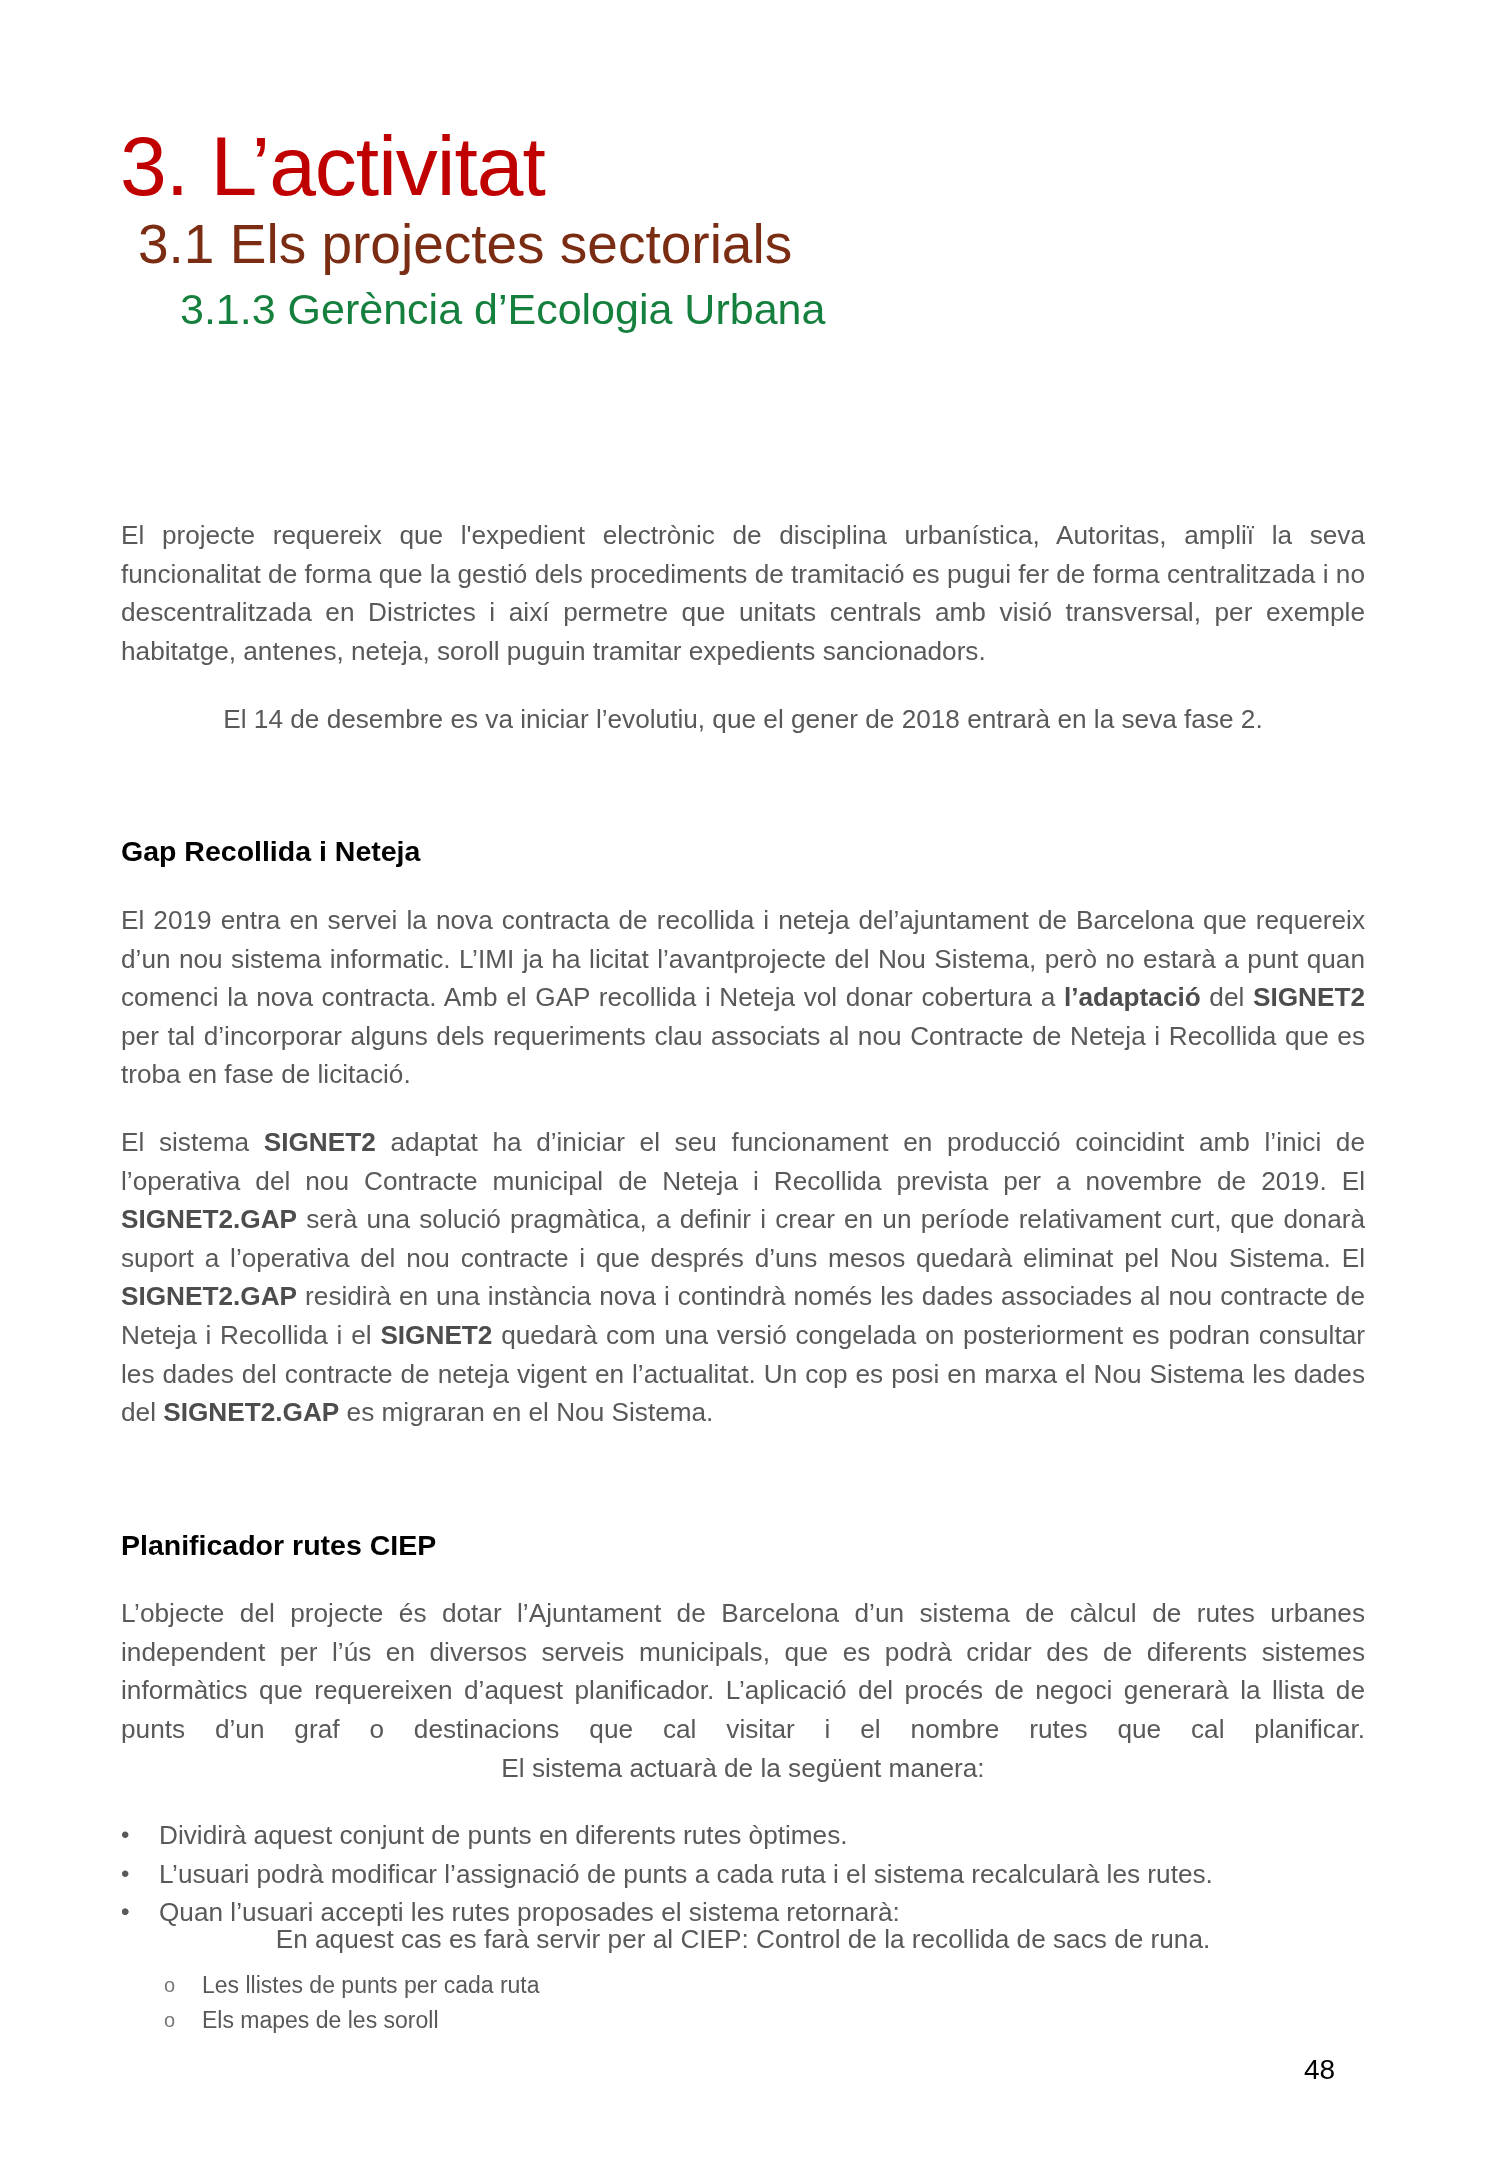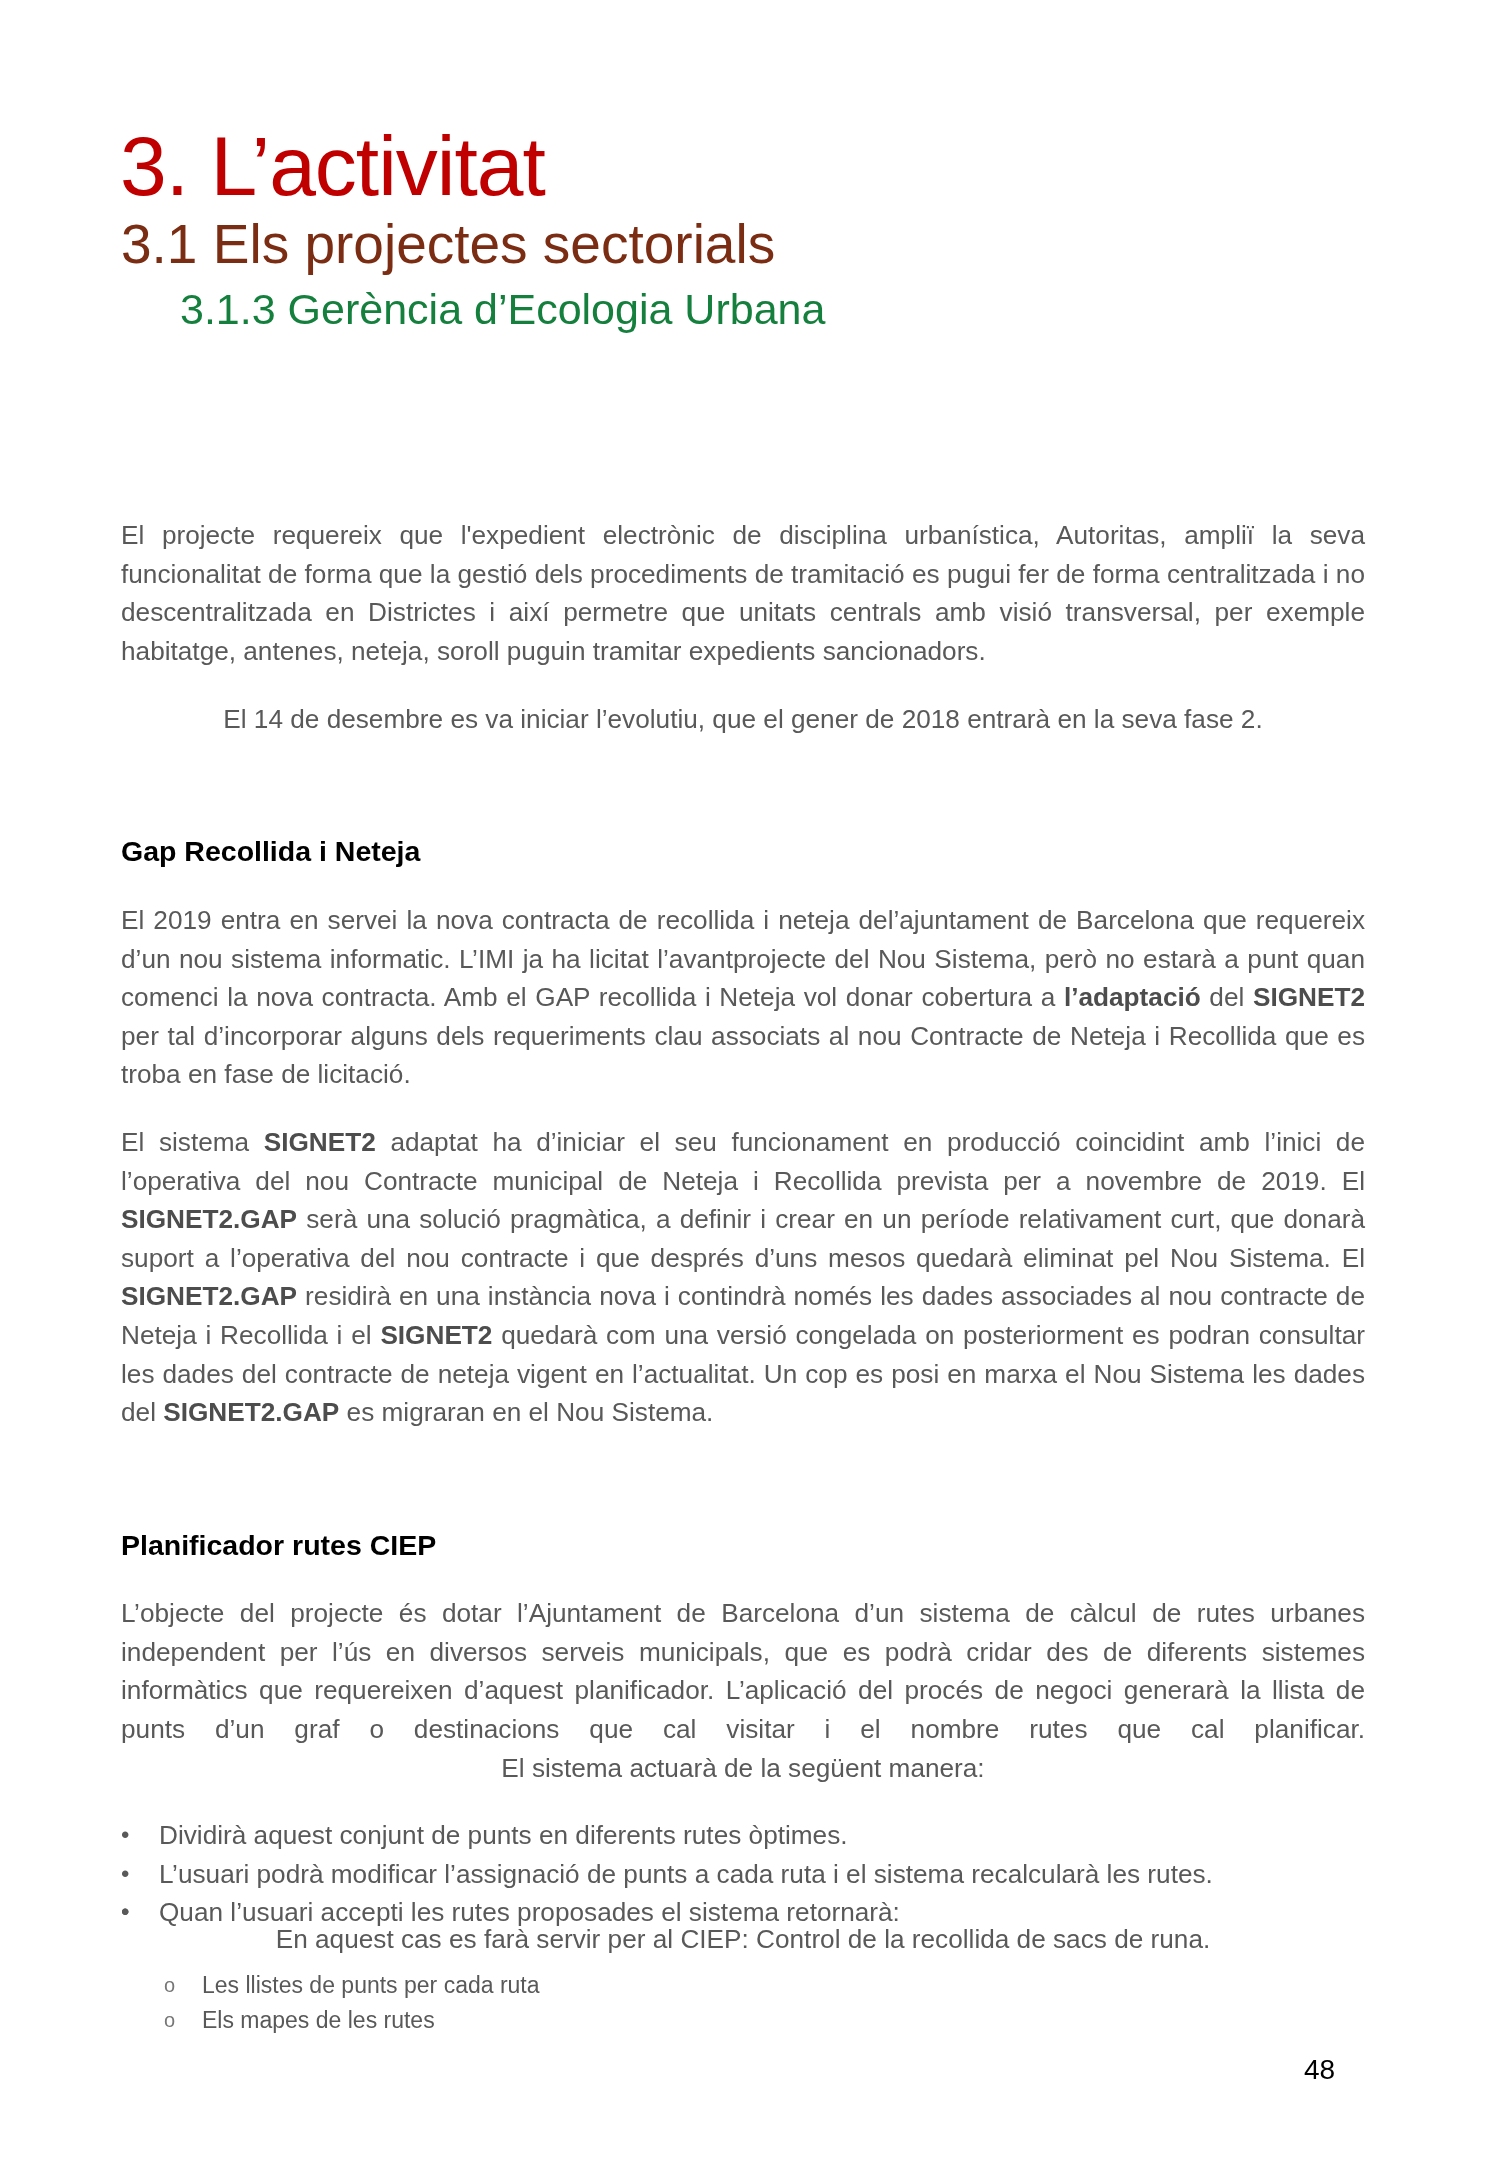--- a/index.html
+++ b/index.html
@@ -1,19 +1,19 @@
 <!DOCTYPE html>
 <html><head>
 <meta charset="utf-8">
 <style>
   html, body { margin: 0; padding: 0; background: #ffffff; }
   body { width: 1500px; height: 2167px; position: relative; overflow: hidden; font-family: "Liberation Sans", sans-serif; }
   .page { position: absolute; left: 0; top: 0; width: 1500px; height: 2167px; background: #fff; border-radius: 13px; }
   .h1 { position: absolute; left: 120px; top: 118px; font-size: 84px; line-height: 96px; color: #c00000; margin: 0; font-weight: normal; letter-spacing: -1px; white-space: nowrap; }
-  .h2 { position: absolute; left: 121px; top: 211px; font-size: 55px; line-height: 66px; color: #7b2d13; margin: 0; font-weight: normal; white-space: nowrap; }
+  .h2 { position: absolute; left: 138px; top: 211px; font-size: 55px; line-height: 66px; color: #7b2d13; margin: 0; font-weight: normal; white-space: nowrap; }
   .h3 { position: absolute; left: 180px; top: 283px; font-size: 43px; line-height: 52px; color: #15803d; margin: 0; font-weight: normal; white-space: nowrap; }
   .sec { position: absolute; left: 121px; font-size: 28.5px; line-height: 36px; color: #000; font-weight: bold; margin: 0; white-space: nowrap; }
   .para { position: absolute; left: 121px; width: 1244px; font-size: 26.2px; line-height: 38.6px; color: #595959; margin: 0; text-align: justify; }
   .para.nojust { text-align: center; }
   .para b { color: #4d4d4d; font-weight: bold; margin-top: 15px; }
   .bullets { position: absolute; left: 121px; width: 1244px; margin: 0; padding: 0; list-style: none; color: #595959; font-size: 26.2px; line-height: 38.6px; }
   .bullets li { position: relative; padding-left: 38px; }
   .bullets .dot { position: absolute; left: 0px; top: 0; color: #595959; font-size: 24px; }
   .subbullets { position: absolute; left: 121px; margin: 0; padding: 0; list-style: none; color: #595959; font-size: 23px; line-height: 35px; }
   .subbullets li { position: relative; padding-left: 81px; }
@@ -42,19 +42,19 @@
 
   <ul class="bullets" style="top:1816px;">
     <li><span class="dot">•</span><span>Dividirà aquest conjunt de punts en diferents rutes òptimes.</span></li>
     <li><span class="dot">•</span><span>L’usuari podrà modificar l’assignació de punts a cada ruta i el sistema recalcularà les rutes.</span></li>
     <li><span class="dot">•</span></li>
     <li><span class="dot">•</span><span>Quan l’usuari accepti les rutes  proposades el sistema retornarà:</span></li>
   </ul>
 
   <ul class="subbullets" style="top:1968px;">
     <li><span class="circ">o</span><span>Les llistes de punts per cada ruta</span></li>
-    <li><span class="circ">o</span><span>Els mapes de les rutes</span></li>
+    <li><span class="circ">o</span><span>Els mapes de les soroll</span></li>
   </ul>
 
   <p class="para nojust" style="top:1920px;">En aquest cas es farà servir per al CIEP: Control de la recollida de sacs de runa.</p>
 
   <div class="pagenum">48</div>
 </div>
 
 </body></html>

